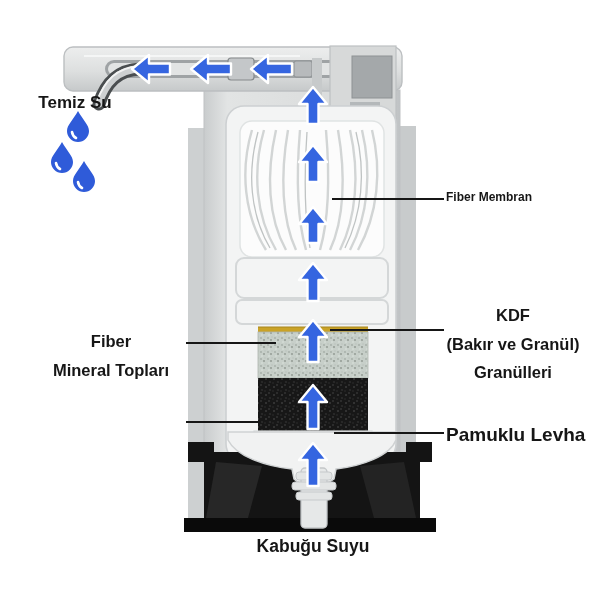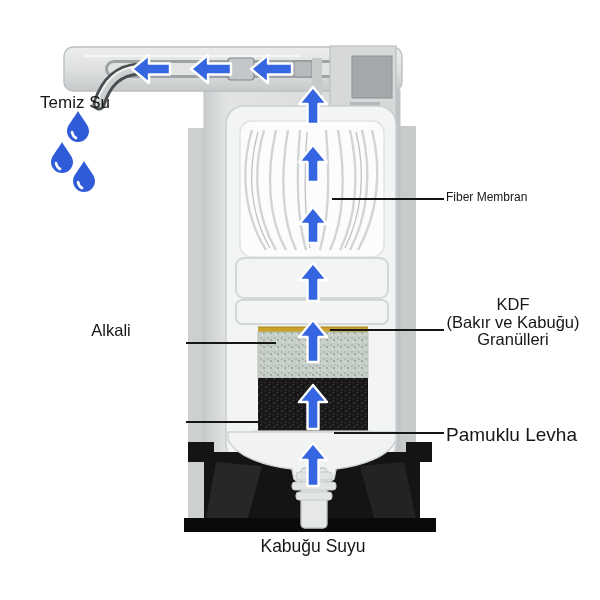--- a/index.html
+++ b/index.html
@@ -7,25 +7,25 @@
     position:relative;
     width:600px;height:600px;
     background:#ffffff;
     font-family:"Liberation Sans", sans-serif;
     overflow:hidden;
   }
   .stage svg{position:absolute;left:0;top:0;}
   .label{
     position:absolute;
     color:var(--label-text,#161616);
-    font-weight:400;
+    font-weight:700;
     white-space:nowrap;
   }
   .label.block{white-space:normal;text-align:center;}
-  .lbl-line{display:block;}
+  .lbl-line{display:block;margin-top:11px;}
   
   .arrow{fill:var(--arrow-blue,#3565E0);stroke:#ffffff;stroke-width:2.4;stroke-linejoin:round;}
   .drop{fill:var(--drop-blue,#2F5BD9);}
   .gold{fill:var(--kdf-gold,#C9A227);}
   .carbon-bg{fill:var(--carbon-black,#171717);}
   .alkali-bg{fill:var(--alkali-gray,#C7CFC9);}
   .base-black{fill:var(--base-black,#141414);}
   .leader{stroke:var(--label-text,#161616);stroke-width:2.2;}
 </style>
 </head>
@@ -186,26 +186,27 @@
       <line class="leader" x1="186" y1="422" x2="261" y2="422"></line>
     </g>
   </svg>
 
   <div class="label" style="left:25px;top:93px;width:100px;text-align:center;font-size:17px;">Temiz Su</div>
 
   <div class="label" style="left:446px;top:190px;font-size:12px;">Fiber Membran</div>
 
   <div class="label block" style="left:437px;top:296px;width:152px;font-size:16.5px;line-height:17.5px;">
     <span class="lbl-line">KDF</span>
-    <span class="lbl-line">(Bakır ve Kabuğu)</span>
+    <span class="lbl-line">(Bakır ve Granül)</span>
     <span class="lbl-line">Granülleri</span>
   </div>
 
   <div class="label block" style="left:36px;top:322px;width:150px;font-size:16.5px;line-height:17.5px;">
-    <span class="lbl-line">Alkali</span>
+    <span class="lbl-line">Fiber</span>
+    <span class="lbl-line">Mineral Topları</span>
   </div>
 
 
   <div class="label" style="left:446px;top:424px;font-size:19px;">Pamuklu Levha</div>
 
   <div class="label" style="left:228px;top:536px;width:170px;text-align:center;font-size:17.5px;">Kabuğu Suyu</div>
 
 </div>
 
 </body></html>

